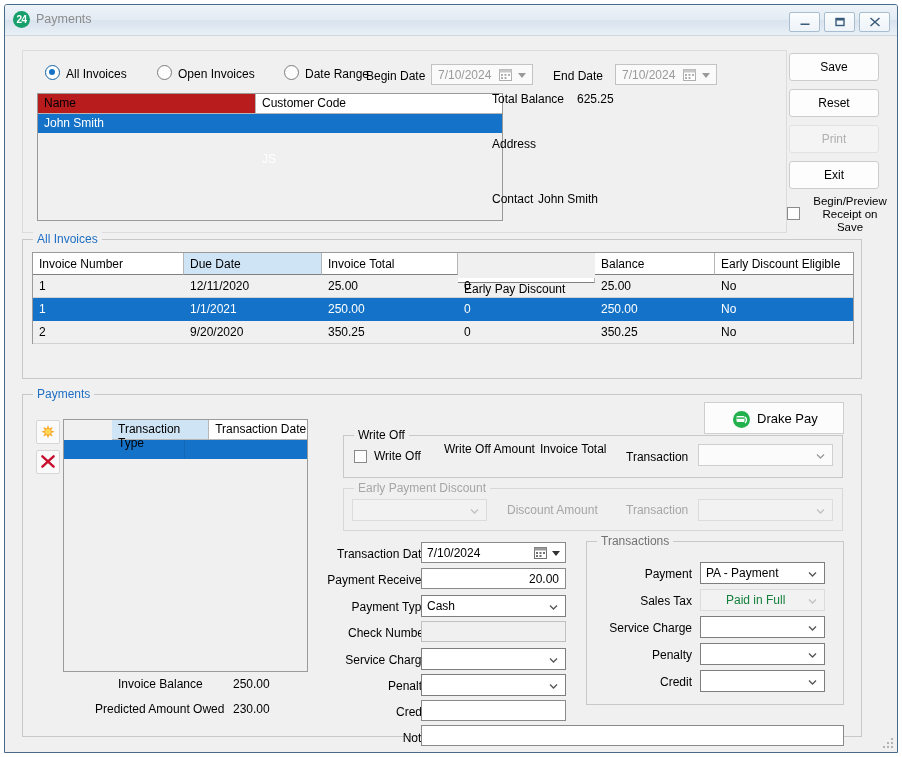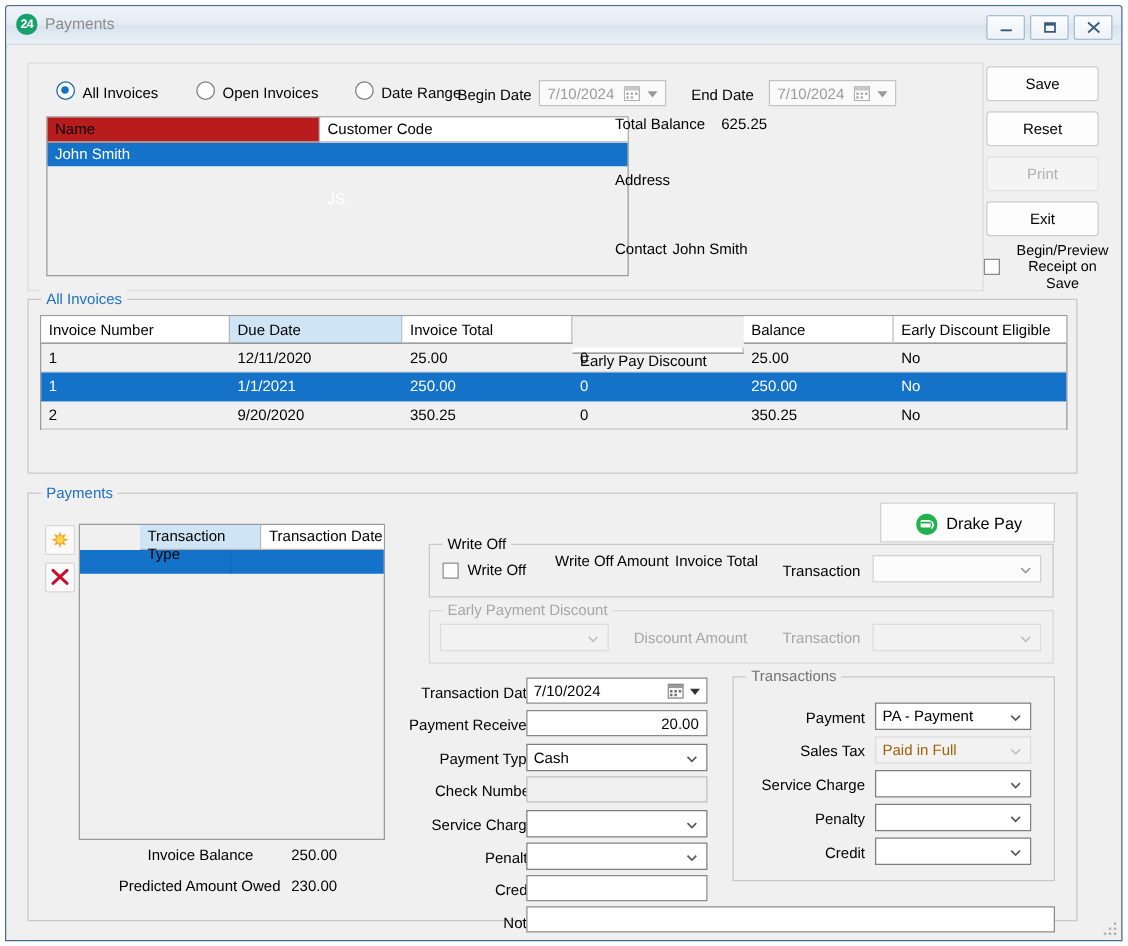--- a/index.html
+++ b/index.html
@@ -227,21 +227,21 @@
     background: #ffffff;
     box-sizing: border-box;
   }
   .combo .cval { position: absolute; left: 5px; top: 3px; font-size: 12px; }
   .combo .chev {
     position: absolute; right: 7px; top: 7px;
     width: 9px; height: 9px;
   }
   .combo.light { border-color: #cfcfcf; background: #fbfbfb; }
   .combo.disabled { border-color: #dcdcdc; background: #f2f2f2; }
-  .combo.disabled .cval { color: #a16207; }
+  .combo.disabled .cval { color: #15803d; margin-left: 20px; }
   .chev svg { display: block; }
   
   .drakepay {
     position: absolute;
     border: 1px solid #cfcfcf;
     background: #fcfcfc;
     box-sizing: border-box;
   }
   .dp-icon {
     position: absolute; left: 28px; top: 8px;

